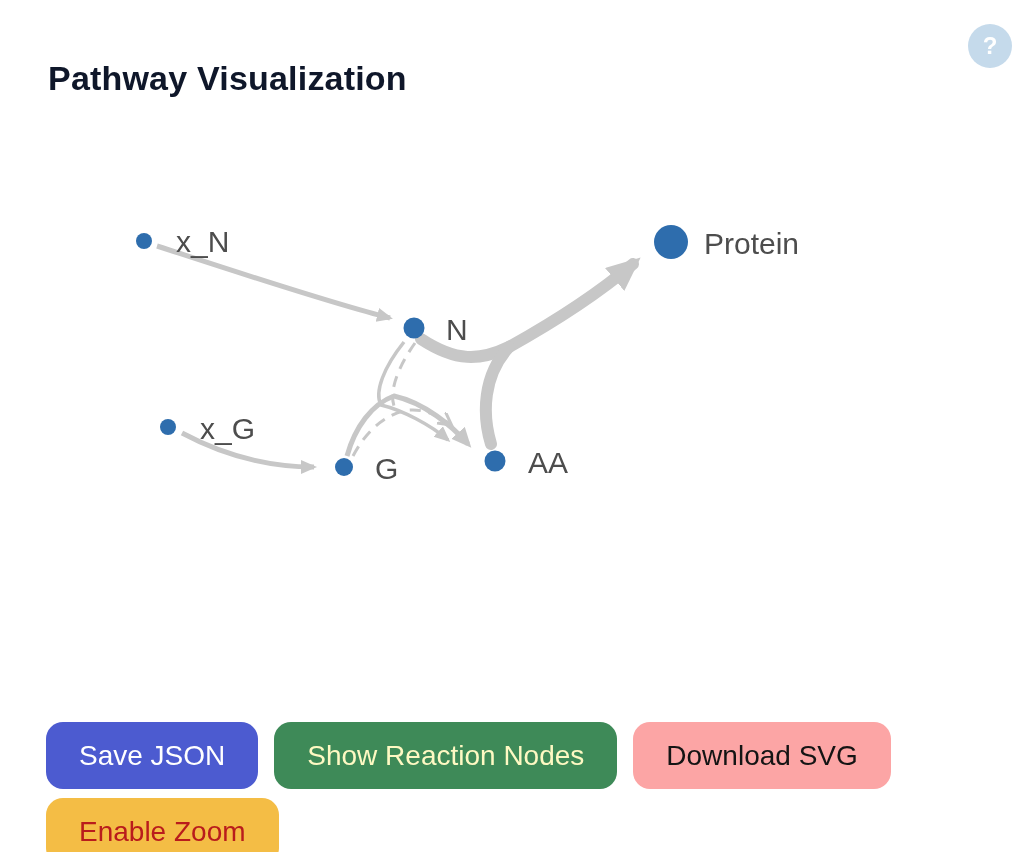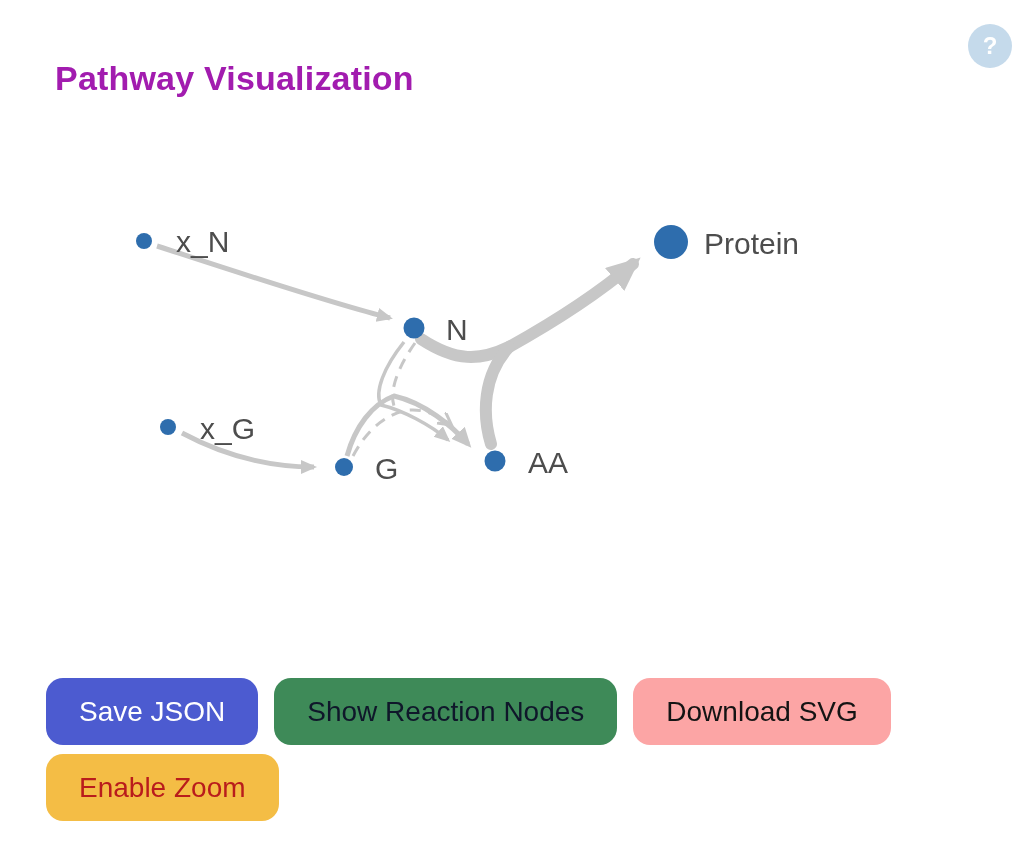--- a/index.html
+++ b/index.html
@@ -25,33 +25,33 @@
   }
   #graph-svg{position:absolute;left:0;top:0;}
   #graph-svg text{
     font-family:"Liberation Sans", sans-serif;
     font-size:30px;
   }
   #graph-svg path.edge{fill:none;}
   marker path{fill:#c7c7c7;}
   marker#arrow-dash path{fill:none;stroke:#c7c7c7;stroke-width:3;}
   .toolbar{position:absolute;left:46px;top:678px;}
-  .toolbar-row{display:flex;gap:16px;}
+  .toolbar-row{display:flex;gap:16px;margin-top:44px;}
   .toolbar-row + .toolbar-row{margin-top:9px;}
   .toolbar button{
     height:67px;border:none;border-radius:17px;
     padding:0 33px;font-size:28px;cursor:pointer;
     font-family:"Liberation Sans", sans-serif;
     white-space:nowrap;
   }
 </style>
 </head>
 <body>
 
-<h1 class="page-title" style="color: #a21caf; margin-left: 7px;">Pathway Visualization</h1>
+<h1 class="page-title" style="color: #0f172a;">Pathway Visualization</h1>
 
 <button class="help-btn" style="background: rgb(197, 218, 235);">
   <span>?</span>
 </button>
 
 <svg id="graph-svg" width="1034" height="852" viewBox="0 0 1034 852">
   <defs>
     <marker id="arrow-sm" markerUnits="userSpaceOnUse" markerWidth="22" markerHeight="18" refX="13" refY="7" orient="auto">
       <path d="M0,0 L16,7 L0,14 z"></path>
     </marker>
@@ -83,19 +83,19 @@
     <text x="200" y="439" fill="#4d4d4d">x_G</text>
     <circle cx="344" cy="467" r="9" fill="#2e6dad"></circle>
     <text x="375" y="479" fill="#4d4d4d">G</text>
     <circle cx="495" cy="461" r="10.5" fill="#2e6dad"></circle>
     <text x="528" y="473" fill="#4d4d4d">AA</text>
   </svg>
 
 <div class="toolbar">
   <div class="toolbar-row">
       <button style="background: rgb(76, 91, 208); color: rgb(255, 255, 255);">Save JSON</button>
-      <button style="background: rgb(62, 138, 88); color: #0f172a; text-align: center;">Show Reaction Nodes</button>
+      <button style="background: rgb(62, 138, 88); color: #fef9c3; text-align: center;">Show Reaction Nodes</button>
       <button style="background: #fca5a5; color: rgb(20, 20, 20);">Download SVG</button>
     </div>
   <div class="toolbar-row">
       <button style="background: rgb(244, 189, 69); color: #b91c1c;">Enable Zoom</button>
     </div>
 </div>
 
 </body></html>

